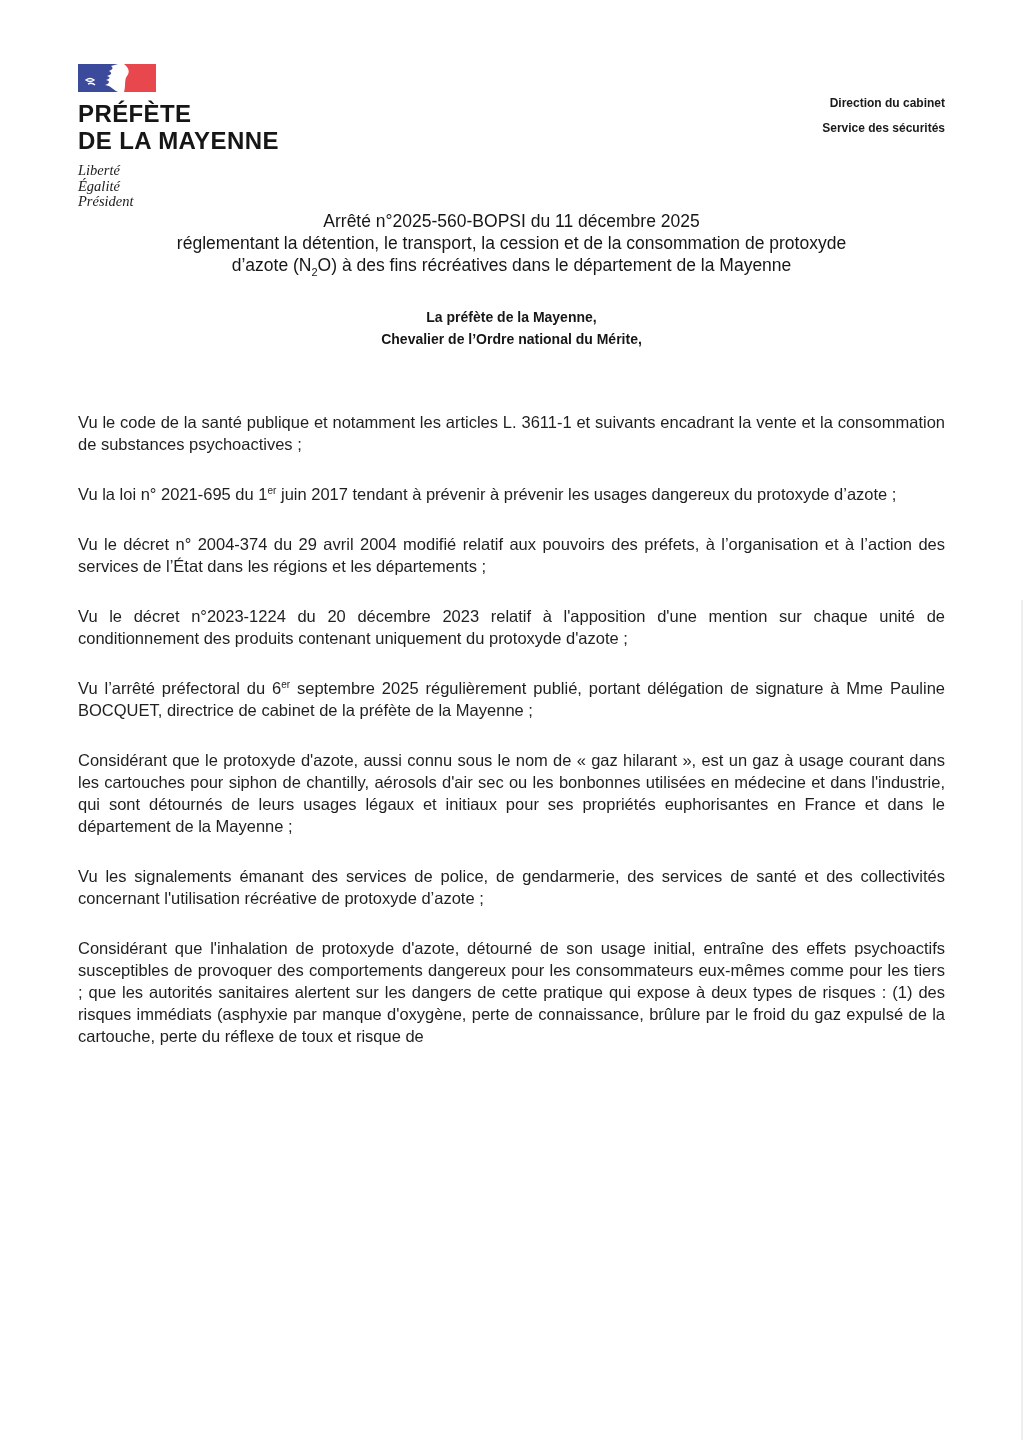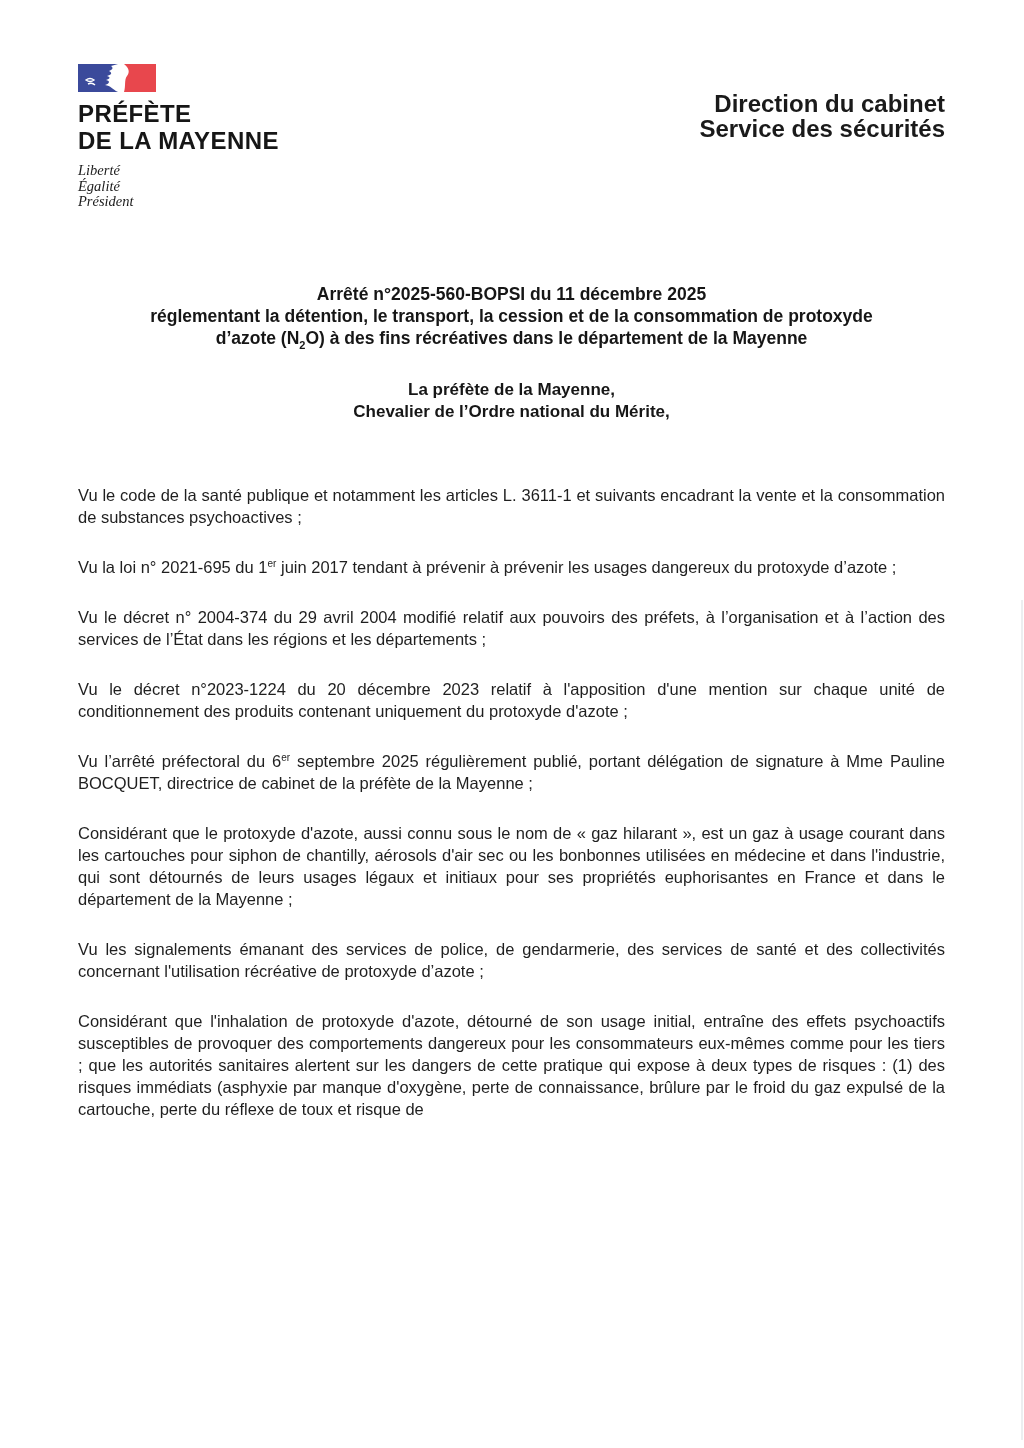--- a/index.html
+++ b/index.html
@@ -38,39 +38,38 @@
     font-family: "Liberation Serif", serif;
     font-style: italic;
     font-size: 14.5px;
     line-height: 15.5px;
     color: #1b1b1b;
   }
   .service {
     margin-top: 27px;
     text-align: right;
     font-weight: 700;
-    font-size: 24px;
+    font-size: 12px;
     line-height: 25px;
     color: #1a1a1a;
   }
   
   .title {
-    margin-top: 73px;
     text-align: center;
-    font-weight: 700;
+    font-weight: 400;
     font-size: 17.5px;
     line-height: 22px;
     color: #161616;
   }
   .title sub { font-size: 11px; }
   .salutation {
     margin-top: 24px;
     text-align: center;
     font-weight: 700;
-    font-size: 17px;
+    font-size: 14px;
     line-height: 22px;
     color: #161616;
   }
   
   .body { margin-top: 61px; }
   .body p {
     margin: 0 0 28px 0;
     font-size: 16.5px;
     line-height: 22px;
     text-align: justify;

